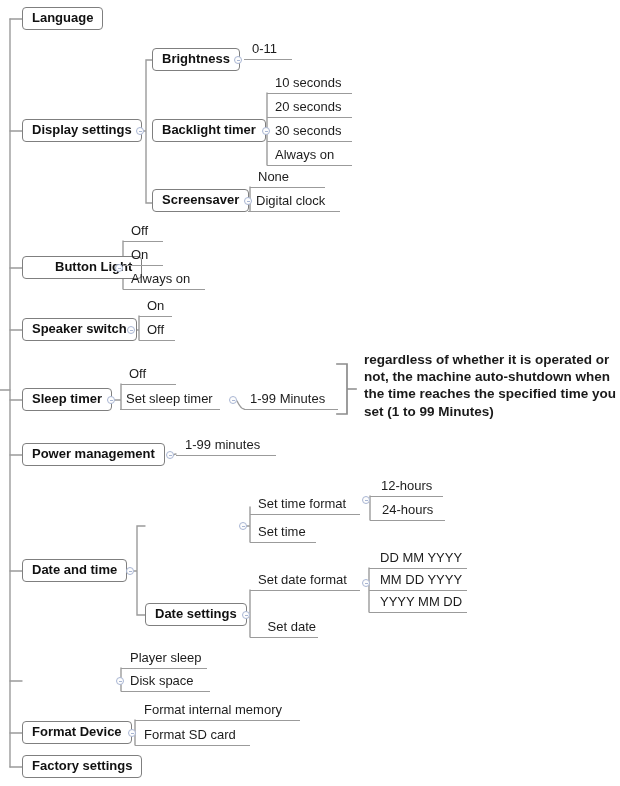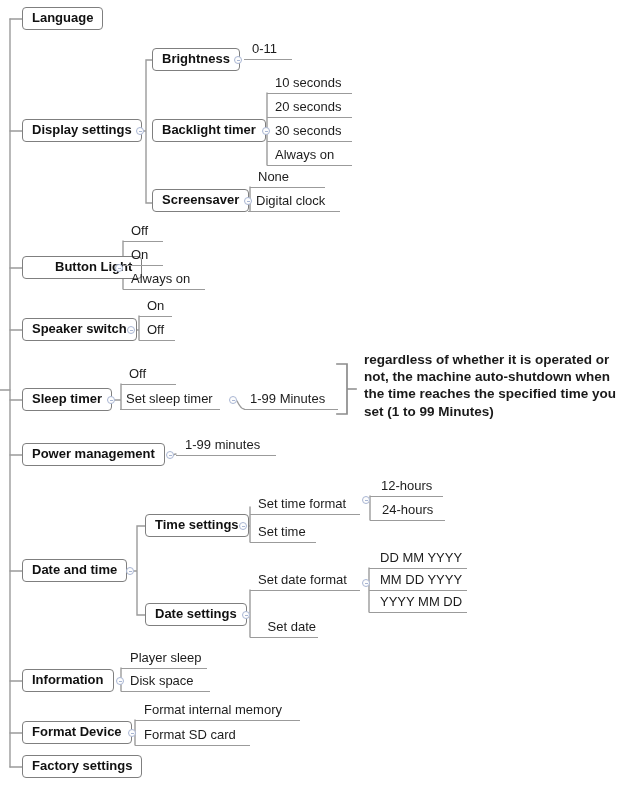--- a/index.html
+++ b/index.html
@@ -101,28 +101,26 @@
     <path d="M337 364 H347 V414 H337 M347 389 H356" stroke="#8c8c8c" stroke-width="1.7" fill="none" stroke-linecap="square"></path>
   </svg>
 
   <div class="node" style="left:22px;top:7px;">Language</div>
   <div class="node" style="left:22px;top:119px;">Display settings</div>
   <div class="node" style="left:22px;top:256px;padding-left:32px;">Button Light</div>
   <div class="node" style="left:22px;top:318px;">Speaker switch</div>
   <div class="node" style="left:22px;top:388px;">Sleep timer</div>
   <div class="node" style="left:22px;top:443px;">Power management</div>
   <div class="node" style="left:22px;top:559px;">Date and time</div>
-  <div class="node" style="left:22px;top:669px;">Information</div>
   <div class="node" style="left:22px;top:721px;">Format Device</div>
   <div class="node" style="left:22px;top:755px;">Factory settings</div>
 
   <div class="node" style="left:152px;top:48px;">Brightness</div>
   <div class="node" style="left:152px;top:119px;">Backlight timer</div>
   <div class="node" style="left:152px;top:189px;">Screensaver</div>
-  <div class="node" style="left:145px;top:514px;">Time settings</div>
   <div class="node" style="left:145px;top:603px;">Date settings</div>
 
   <div class="leaf" style="left:244px;top:41px;width:48px;">0-11</div>
 
   <div class="leaf" style="left:267px;top:75px;width:85px;">10 seconds</div>
   <div class="leaf" style="left:267px;top:99px;width:85px;">20 seconds</div>
   <div class="leaf" style="left:267px;top:123px;width:85px;">30 seconds</div>
   <div class="leaf" style="left:267px;top:147px;width:85px;">Always on</div>
 
   <div class="leaf" style="left:250px;top:169px;width:75px;">None</div>

